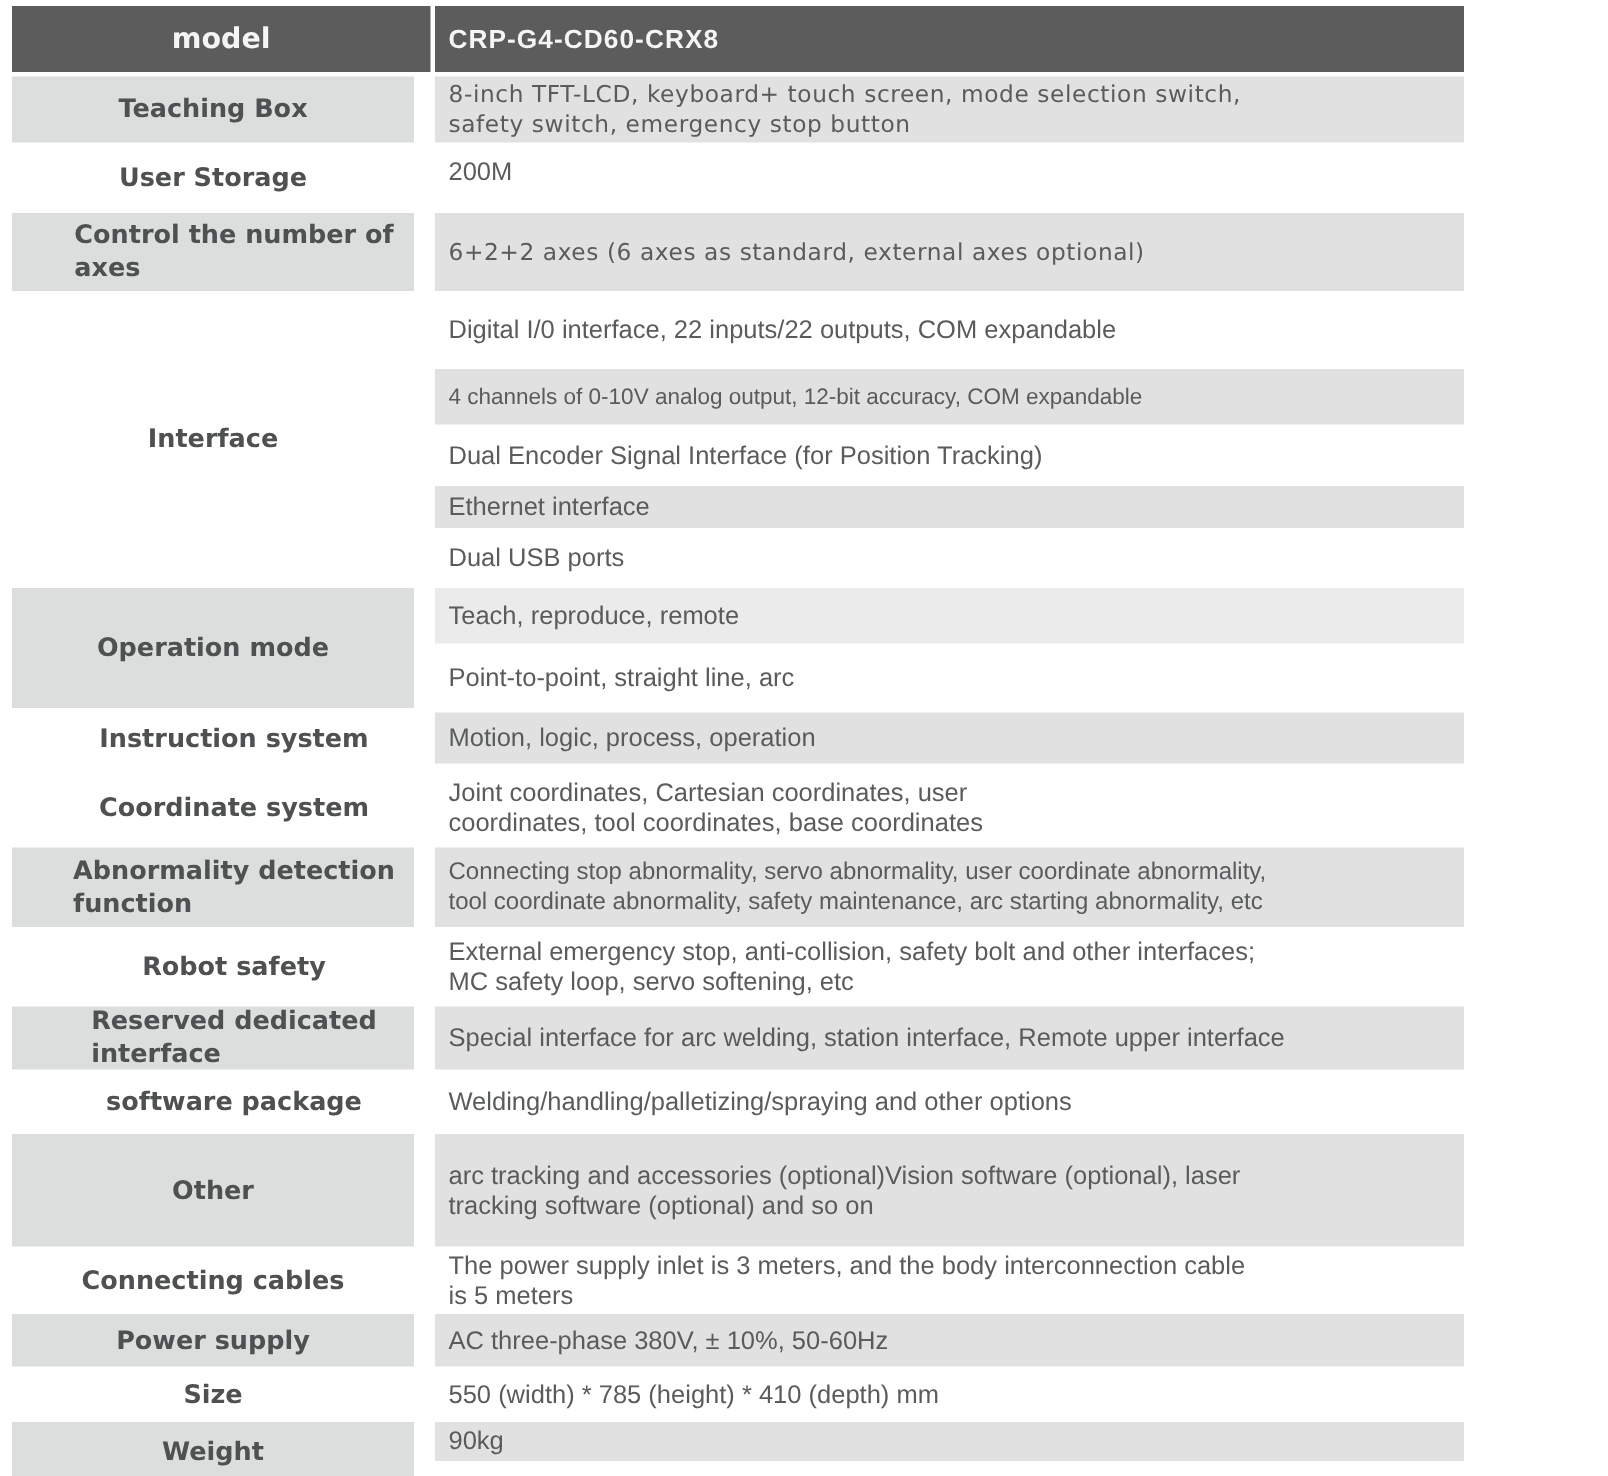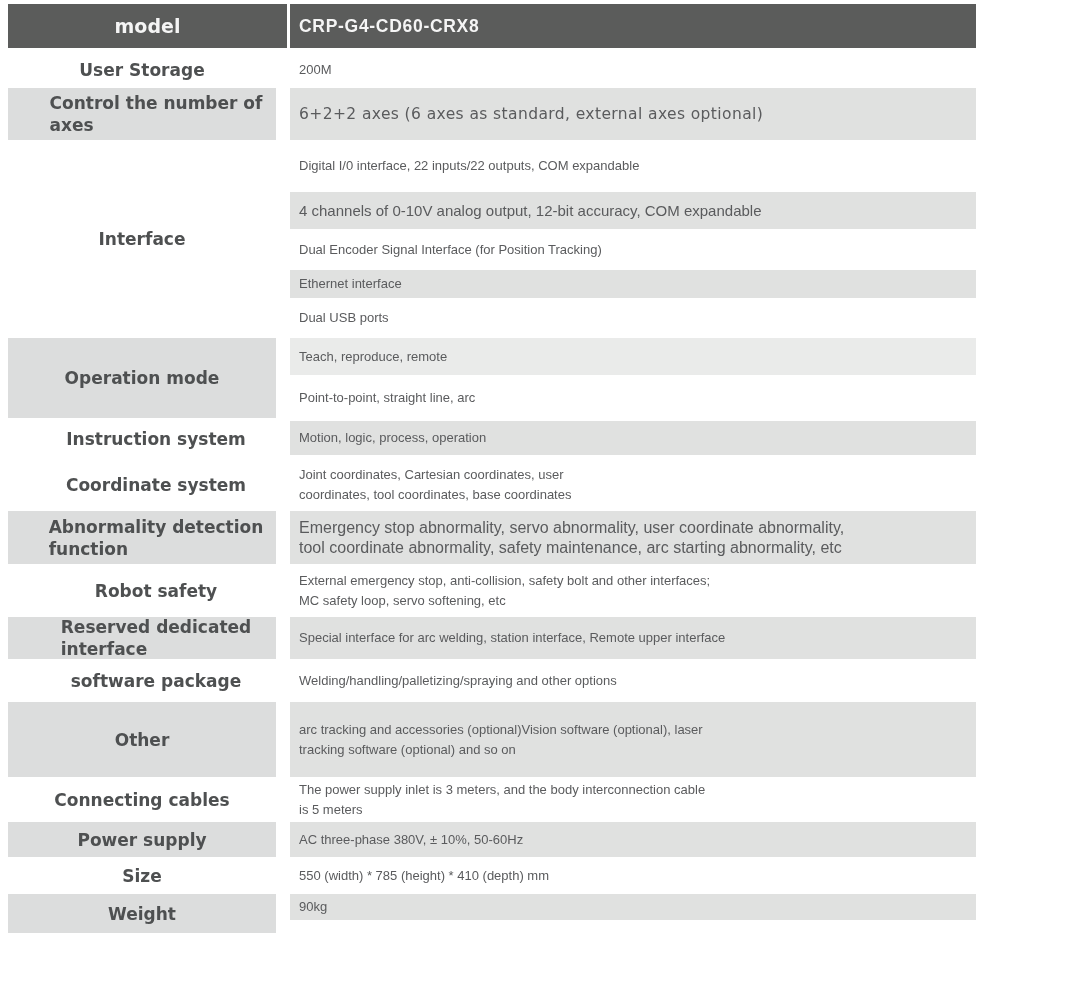--- a/index.html
+++ b/index.html
@@ -6,21 +6,21 @@
   body{width:1072px;height:984px;position:relative;font-family:"Liberation Sans",sans-serif;}
   .table{position:absolute;left:8px;top:4px;width:968px;}
   .sec{display:flex;}
   .lbl{width:268px;flex:none;display:flex;align-items:center;box-sizing:border-box;
        font-family:"DejaVu Sans",sans-serif;font-weight:bold;font-size:17px;line-height:22px;
        color:#4e5051;}
   .lbl.center{justify-content:center;text-align:center;}
   .lbl.left{padding-left:28px;justify-content:center;text-align:left;}
   .vals{margin-left:14px;flex:1;display:flex;flex-direction:column;}
   .vrow{display:flex;flex-direction:column;justify-content:center;box-sizing:border-box;
-        padding-left:9px;font-size:13px;line-height:20px;color:#5a5b5d;}
+        padding-left:9px;font-size:17px;line-height:20px;color:#5a5b5d;}
   .gray{background:#dcdddd;}
   .vgray{background:#e0e1e0;}
   .vlight{background:#eaebea;}
   .alt{font-family:"DejaVu Sans",sans-serif;font-size:15.5px;letter-spacing:0.4px;}
   .small{font-size:15px;}
   .gap-below{margin-bottom:2px;}
   .pad-top{margin-top:3px;}
   
   .sec-header{margin-bottom:3px;}
   .sec-header .lbl{width:279px;background:#5b5c5b;color:#f5f5f5;font-size:19px;}
@@ -37,22 +37,33 @@
     <div class="lbl center">
       <span>model</span>
     </div>
     <div class="vals">
       <div class="vrow" style="height:44px">
         <div>CRP-G4-CD60-CRX8</div>
       </div>
     </div>
   </div>
 
-
-  <div class="sec" style="height:37px">
+  <div class="sec" style="height:44px">
+    <div class="lbl center gray">
+      <span>Teaching Box</span>
+    </div>
+    <div class="vals">
+      <div class="vrow vgray alt" style="height:44px">
+        <div>8-inch TFT-LCD, keyboard+ touch screen, mode selection switch,</div>
+        <div>safety switch, emergency stop button</div>
+      </div>
+    </div>
+  </div>
+
+  <div class="sec" style="height:47px">
     <div class="lbl center">
       <span>User Storage</span>
     </div>
     <div class="vals">
       <div class="vrow" style="height:39px">
         <div>200M</div>
       </div>
     </div>
   </div>
 
@@ -132,21 +143,21 @@
 
   <div class="sec" style="height:53px">
     <div class="lbl left gray">
       <div>
         <div>Abnormality detection</div>
         <div>function</div>
       </div>
     </div>
     <div class="vals">
       <div class="vrow vgray" style="height:53px;font-size:16px">
-        <div>Emergency stop abnormality, servo abnormality, user coordinate abnormality,</div>
+        <div>Connecting stop abnormality, servo abnormality, user coordinate abnormality,</div>
         <div>tool coordinate abnormality, safety maintenance, arc starting abnormality, etc</div>
       </div>
     </div>
   </div>
 
   <div class="sec" style="height:53px">
     <div class="lbl left">
       <span>Robot safety</span>
     </div>
     <div class="vals">

